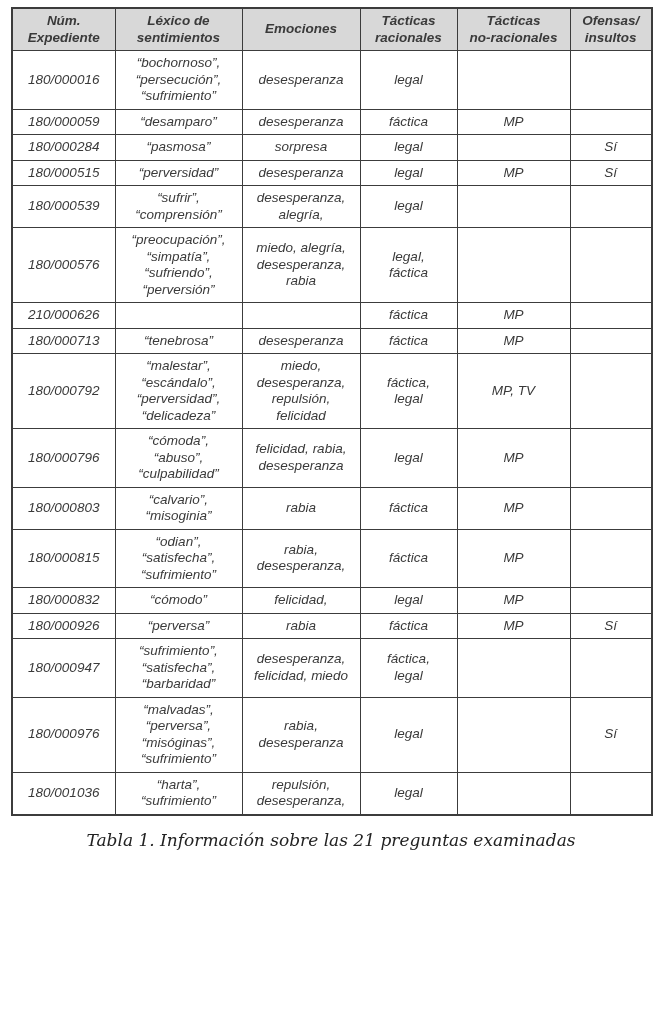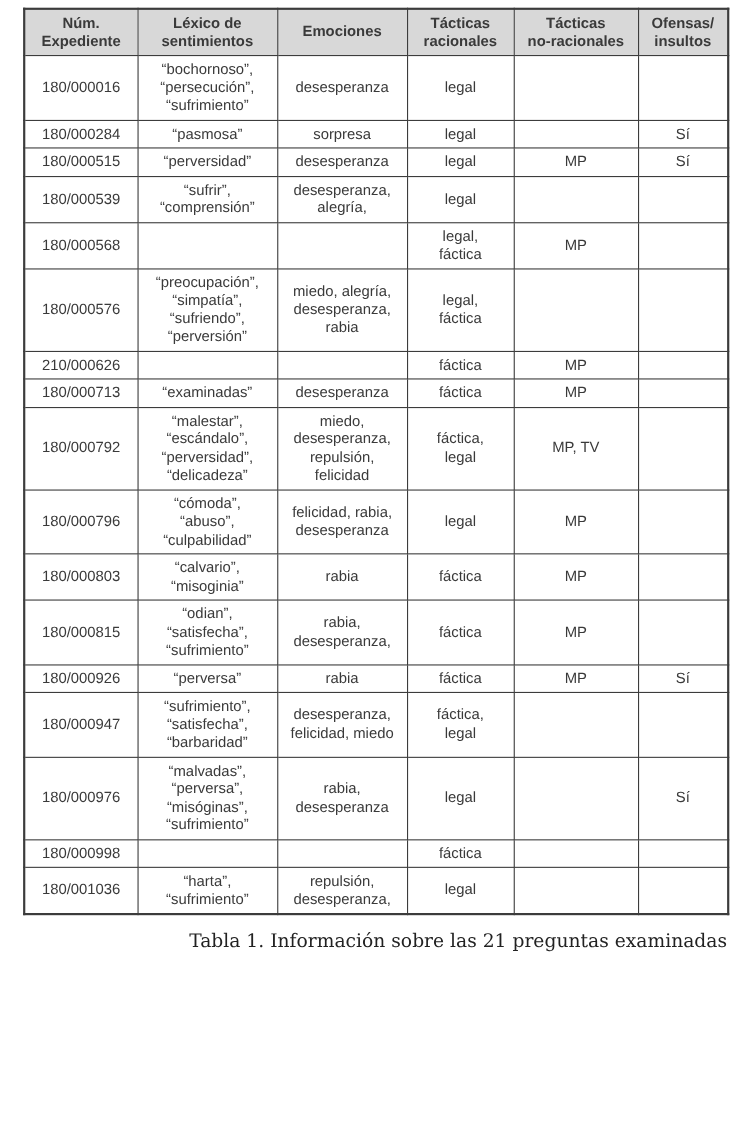--- a/index.html
+++ b/index.html
@@ -6,21 +6,21 @@
   html, body {
     margin: 0; padding: 0;
     background: #ffffff;
   }
   body {
     width: 666px; height: 1019px;
     font-family: "Liberation Sans", sans-serif;
     color: var(--text-color, #3a3a3a);
     overflow: hidden;
   }
-  .page { padding: 7px 11px 0 21px; }
+  .page { padding: 7px 11px 0 11px; font-style: italic; }
   table.data-table {
     border-collapse: collapse;
     width: 640px;
     table-layout: fixed;
     border: 2px solid var(--border-color, #3c3c3c);
   }
   th, td {
     border: 1.5px solid var(--border-color, #3c3c3c);
     text-align: center;
     vertical-align: middle;
@@ -35,21 +35,21 @@
     font-weight: bold;
   }
   col.c1 { width: 103px; }
   col.c2 { width: 127px; }
   col.c3 { width: 118px; }
   col.c4 { width: 97px; }
   col.c5 { width: 113px; }
   col.c6 { width: 82px; }
   .caption {
     width: 640px;
-    text-align: right;
+    text-align: center;
     font-family: "DejaVu Serif", "Liberation Serif", serif;
     font-variant-numeric: oldstyle-nums;
     font-size: 17px;
     color: #222222;
     margin-top: 14px;
   }
 </style>
 </head>
 <body>
 
@@ -83,20 +83,28 @@
           <td>180/000016</td>
           <td>“bochornoso”,
 “persecución”,
 “sufrimiento”</td>
           <td>desesperanza</td>
           <td>legal</td>
           <td></td>
           <td></td>
         </tr>
         <tr>
+          <td>180/000059</td>
+          <td>“desamparo”</td>
+          <td>desesperanza</td>
+          <td>fáctica</td>
+          <td>MP</td>
+          <td></td>
+        </tr>
+        <tr>
           <td>180/000284</td>
           <td>“pasmosa”</td>
           <td>sorpresa</td>
           <td>legal</td>
           <td></td>
           <td>Sí</td>
         </tr>
         <tr>
           <td>180/000515</td>
           <td>“perversidad”</td>
@@ -106,29 +114,20 @@
           <td>Sí</td>
         </tr>
         <tr>
           <td>180/000539</td>
           <td>“sufrir”,
 “comprensión”</td>
           <td>desesperanza,
 alegría,</td>
           <td>legal</td>
           <td></td>
-          <td></td>
-        </tr>
-        <tr>
-          <td>180/000568</td>
-          <td></td>
-          <td></td>
-          <td>legal,
-fáctica</td>
-          <td>MP</td>
           <td></td>
         </tr>
         <tr>
           <td>180/000576</td>
           <td>“preocupación”,
 “simpatía”,
 “sufriendo”,
 “perversión”</td>
           <td>miedo, alegría,
 desesperanza,
@@ -141,21 +140,21 @@
         <tr>
           <td>210/000626</td>
           <td></td>
           <td></td>
           <td>fáctica</td>
           <td>MP</td>
           <td></td>
         </tr>
         <tr>
           <td>180/000713</td>
-          <td>“examinadas”</td>
+          <td>“tenebrosa”</td>
           <td>desesperanza</td>
           <td>fáctica</td>
           <td>MP</td>
           <td></td>
         </tr>
         <tr>
           <td>180/000792</td>
           <td>“malestar”,
 “escándalo”,
 “perversidad”,
@@ -194,20 +193,28 @@
           <td>“odian”,
 “satisfecha”,
 “sufrimiento”</td>
           <td>rabia,
 desesperanza,</td>
           <td>fáctica</td>
           <td>MP</td>
           <td></td>
         </tr>
         <tr>
+          <td>180/000832</td>
+          <td>“cómodo”</td>
+          <td>felicidad,</td>
+          <td>legal</td>
+          <td>MP</td>
+          <td></td>
+        </tr>
+        <tr>
           <td>180/000926</td>
           <td>“perversa”</td>
           <td>rabia</td>
           <td>fáctica</td>
           <td>MP</td>
           <td>Sí</td>
         </tr>
         <tr>
           <td>180/000947</td>
           <td>“sufrimiento”,
@@ -226,28 +233,20 @@
 “perversa”,
 “misóginas”,
 “sufrimiento”</td>
           <td>rabia,
 desesperanza</td>
           <td>legal</td>
           <td></td>
           <td>Sí</td>
         </tr>
         <tr>
-          <td>180/000998</td>
-          <td></td>
-          <td></td>
-          <td>fáctica</td>
-          <td></td>
-          <td></td>
-        </tr>
-        <tr>
           <td>180/001036</td>
           <td>“harta”,
 “sufrimiento”</td>
           <td>repulsión,
 desesperanza,</td>
           <td>legal</td>
           <td></td>
           <td></td>
         </tr>
       </tbody>

